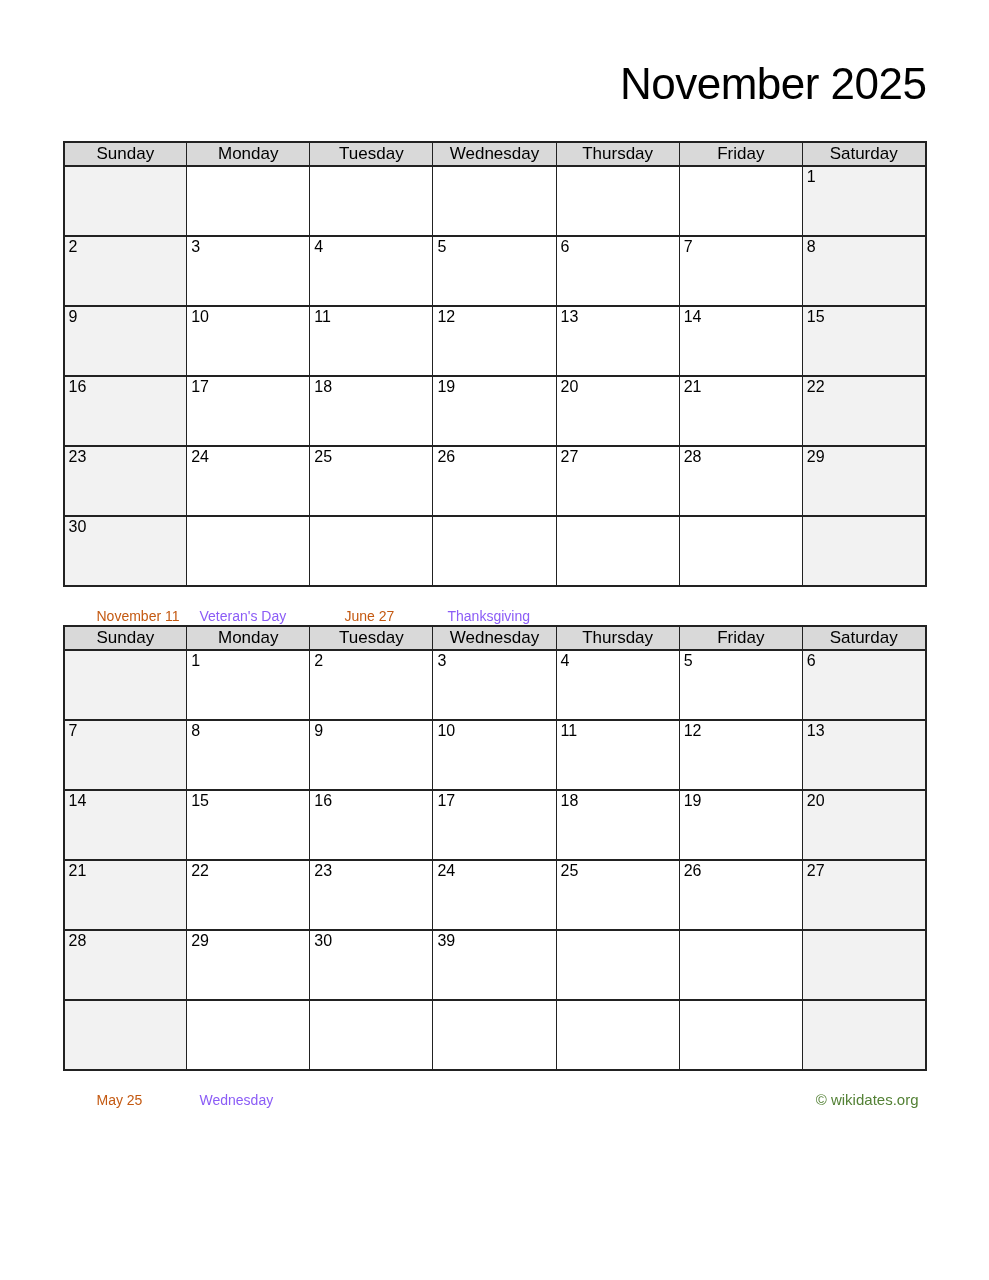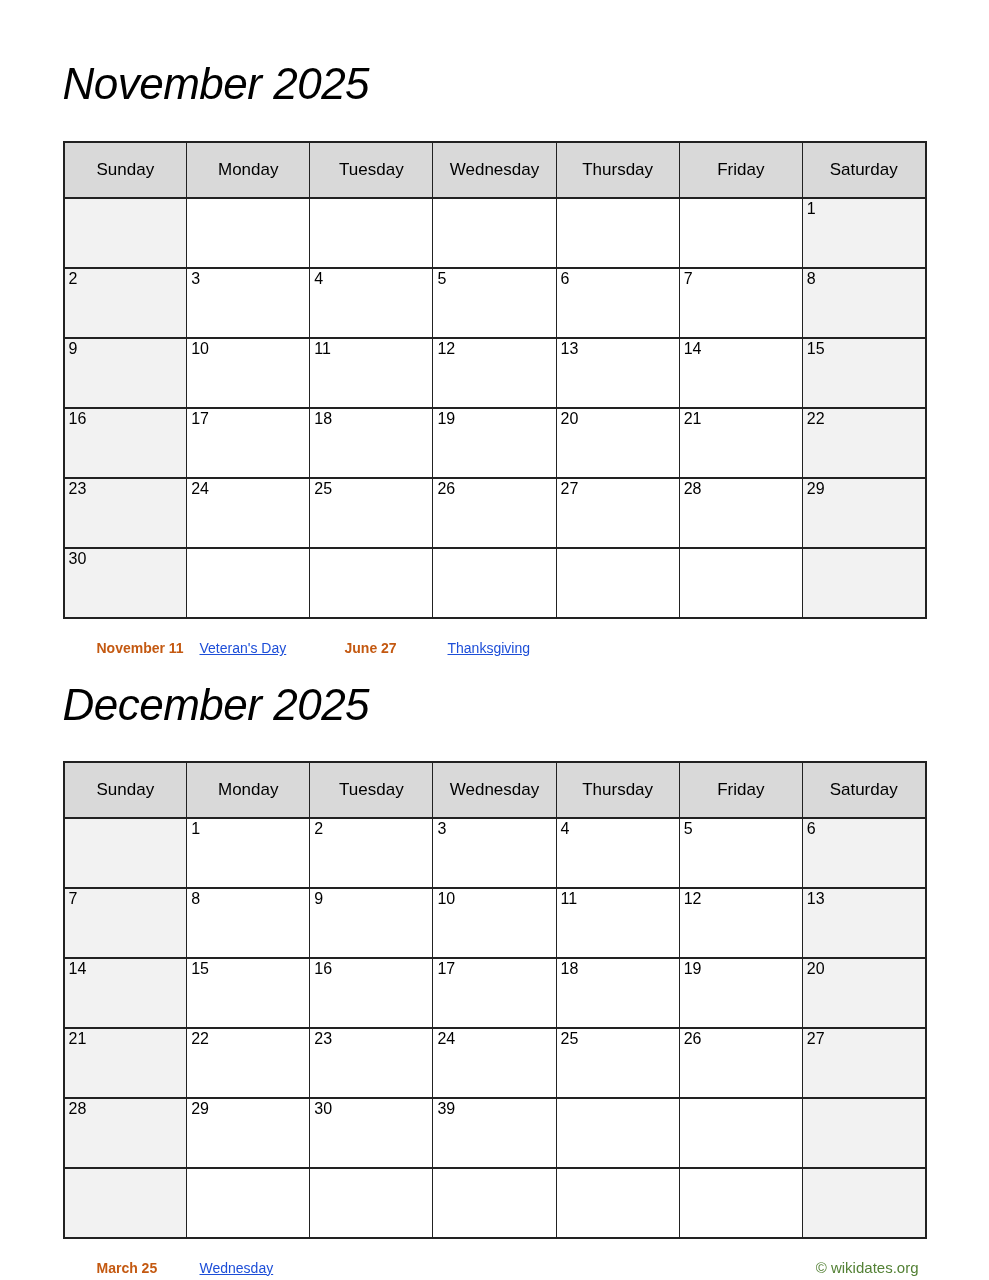--- a/index.html
+++ b/index.html
@@ -11,49 +11,48 @@
     overflow: hidden;
     font-family: "Liberation Sans", "DejaVu Sans", sans-serif;
     color: #000000;
   }
   .page {
     width: 864px;
     margin: 0 auto;
     padding-left: 0;
   }
   h1.month-title {
-    text-align: left;
+    text-align: right;
     font-size: 44px;
     font-weight: 400;
     line-height: 1.1;
     margin: 0;
     color: #000000;
     letter-spacing: -0.5px;
-    font-style: italic;
   }
   h1.month-title.first { margin-top: 60px; margin-bottom: 33px; }
   h1.month-title.second { margin-top: 24px; margin-bottom: 31px; }
 
   table.calendar {
     width: 864px;
     border-collapse: collapse;
     table-layout: fixed;
     border: 2px solid var(--grid-line, #222222);
   }
   table.calendar th {
     height: 22px;
     background: var(--header-bg, #D9D9D9);
     font-size: 17px;
     font-weight: 400;
     text-align: center;
     vertical-align: middle;
     border: 1px solid var(--grid-line, #222222);
     border-top-width: 2px;
     border-bottom-width: 2px;
-    padding: 16px;
+    padding: 0;
   }
   table.calendar td {
     height: 67px;
     vertical-align: top;
     text-align: left;
     font-size: 16px;
     padding: 1px 0 0 4px;
     background: #ffffff;
     border: 1px solid var(--grid-line, #222222);
     border-top-width: 2px;
@@ -70,26 +69,25 @@
     white-space: nowrap;
   }
   .holiday {
     display: inline-block;
     width: 248px;
     vertical-align: baseline;
   }
   .holiday-date {
     display: inline-block;
     width: 103px;
-    font-weight: 700;
+    font-weight: 400;
     color: var(--holiday-accent, #C45911);
   }
   .holiday-name {
-    color: #1d4ed8;
-    text-decoration: underline;
+    color: #8b5cf6;
   }
 
   .footer-row {
     margin: 20px 0 0 34px;
     padding-right: 8px;
     display: flex;
     justify-content: space-between;
     align-items: baseline;
     font-size: 14px;
     line-height: 18px;
@@ -183,21 +181,20 @@
     <div class="legend">
       <span class="holiday">
         <span class="holiday-date">November 11</span><span class="holiday-name">Veteran's Day</span>
       </span><span class="holiday">
         <span class="holiday-date">June 27</span><span class="holiday-name">Thanksgiving</span>
       </span>
     </div>
   </section>
 
   <section>
-    <h1 class="month-title second">December 2025</h1>
 
     <table class="calendar">
         <thead>
           <tr>
             <th>Sunday</th>
             <th>Monday</th>
             <th>Tuesday</th>
             <th>Wednesday</th>
             <th>Thursday</th>
             <th>Friday</th>
@@ -257,19 +254,19 @@
             <td></td>
             <td></td>
             <td></td>
             <td class="weekend"></td>
           </tr>
         </tbody>
       </table>
 
     <div class="footer-row">
       <span class="holiday">
-        <span class="holiday-date">March 25</span><span class="holiday-name">Wednesday</span>
+        <span class="holiday-date">May 25</span><span class="holiday-name">Wednesday</span>
       </span>
       <a class="credit">© wikidates.org</a>
     </div>
   </section>
 
 </div>
 
 </body></html>

